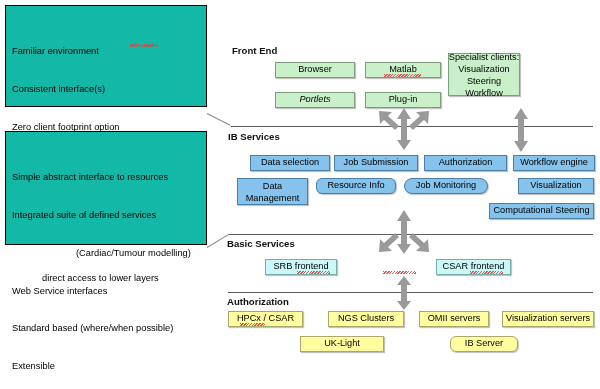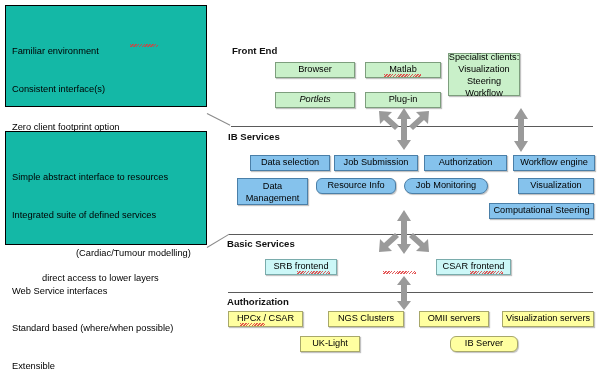--- a/index.html
+++ b/index.html
@@ -169,21 +169,21 @@
   <div class="node cyan" style="left:436px; top:259px; width:75px; height:16px;">CSAR frontend</div>
   <div class="squiggle" style="left:470px; top:271px; width:33px;"></div>
 
   <div class="node yellow" style="left:228px; top:311px; width:75px; height:16px;">HPCx / CSAR</div>
   <div class="squiggle" style="left:240px; top:323px; width:25px;"></div>
 
   <div class="node yellow" style="left:328px; top:311px; width:76px; height:16px;">NGS Clusters</div>
   <div class="node yellow" style="left:419px; top:311px; width:70px; height:16px;">OMII servers</div>
   <div class="node yellow" style="left:502px; top:311px; width:92px; height:16px;text-align:center;">Visualization servers</div>
 
-  <div class="node yellow" style="left:300px; top:336px; width:60px; height:16px;">UK-Light</div>
+  <div class="node yellow" style="left:300px; top:336px; width:84px; height:16px;">UK-Light</div>
   <div class="node yellow" style="left:450px; top:336px; width:68px; height:16px;border-radius:6px;">IB Server</div>
 
   <svg class="arrow-svg" style="left:375px; top:106px;" width="58" height="46" viewBox="0 0 58 46">
 
     <polygon class="arw" points="29,2 36,13 32,13 32,26 26,26 26,13 22,13"></polygon>
 
     <polygon class="arw" points="4,5 17,6 13,10 24,20 20,24 9,14 5,18"></polygon>
 
     <polygon class="arw" points="54,5 41,6 45,10 34,20 38,24 49,14 53,18"></polygon>
 

